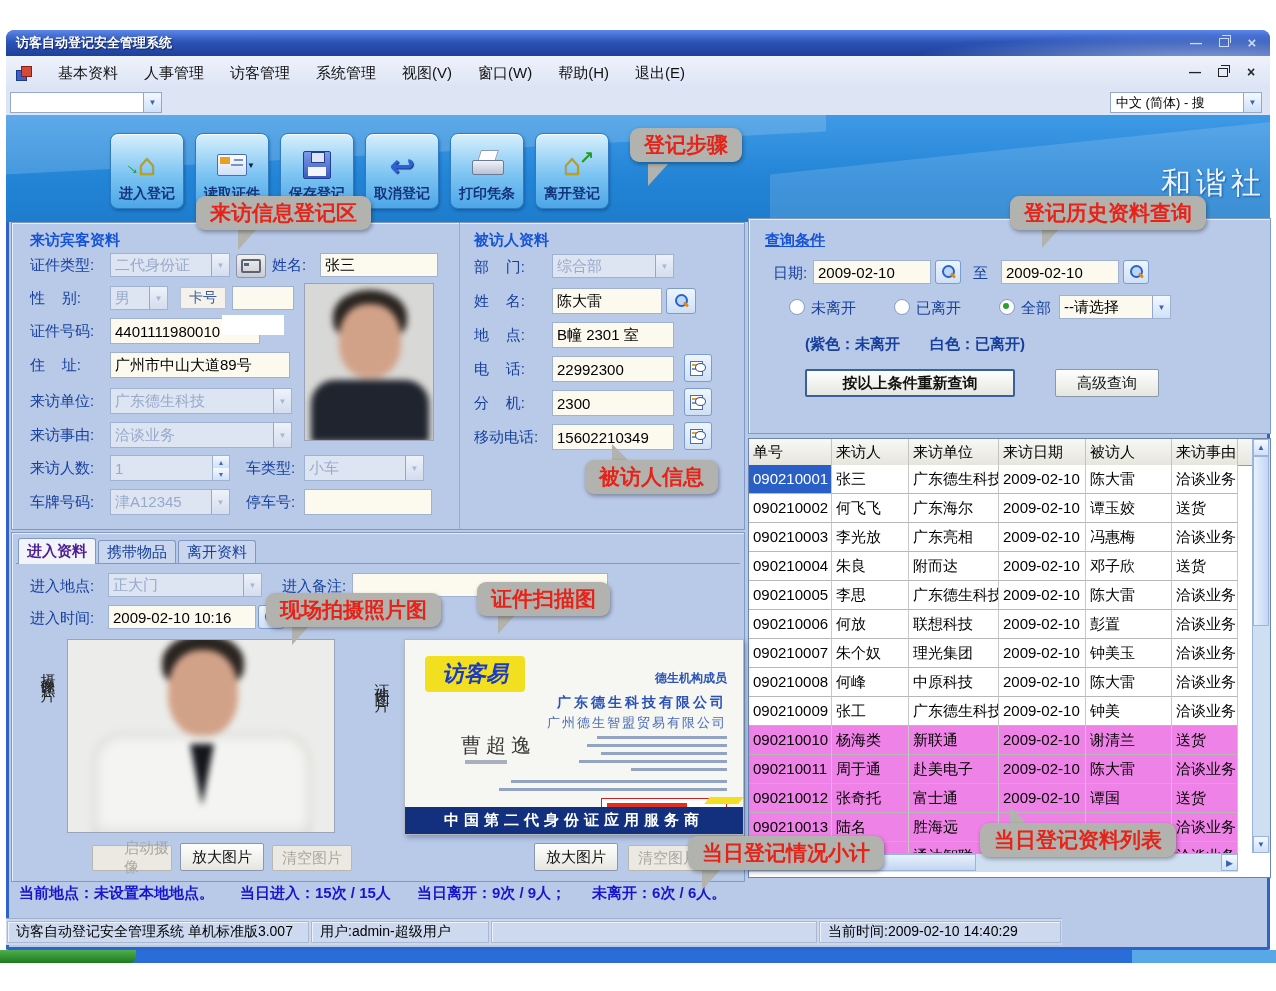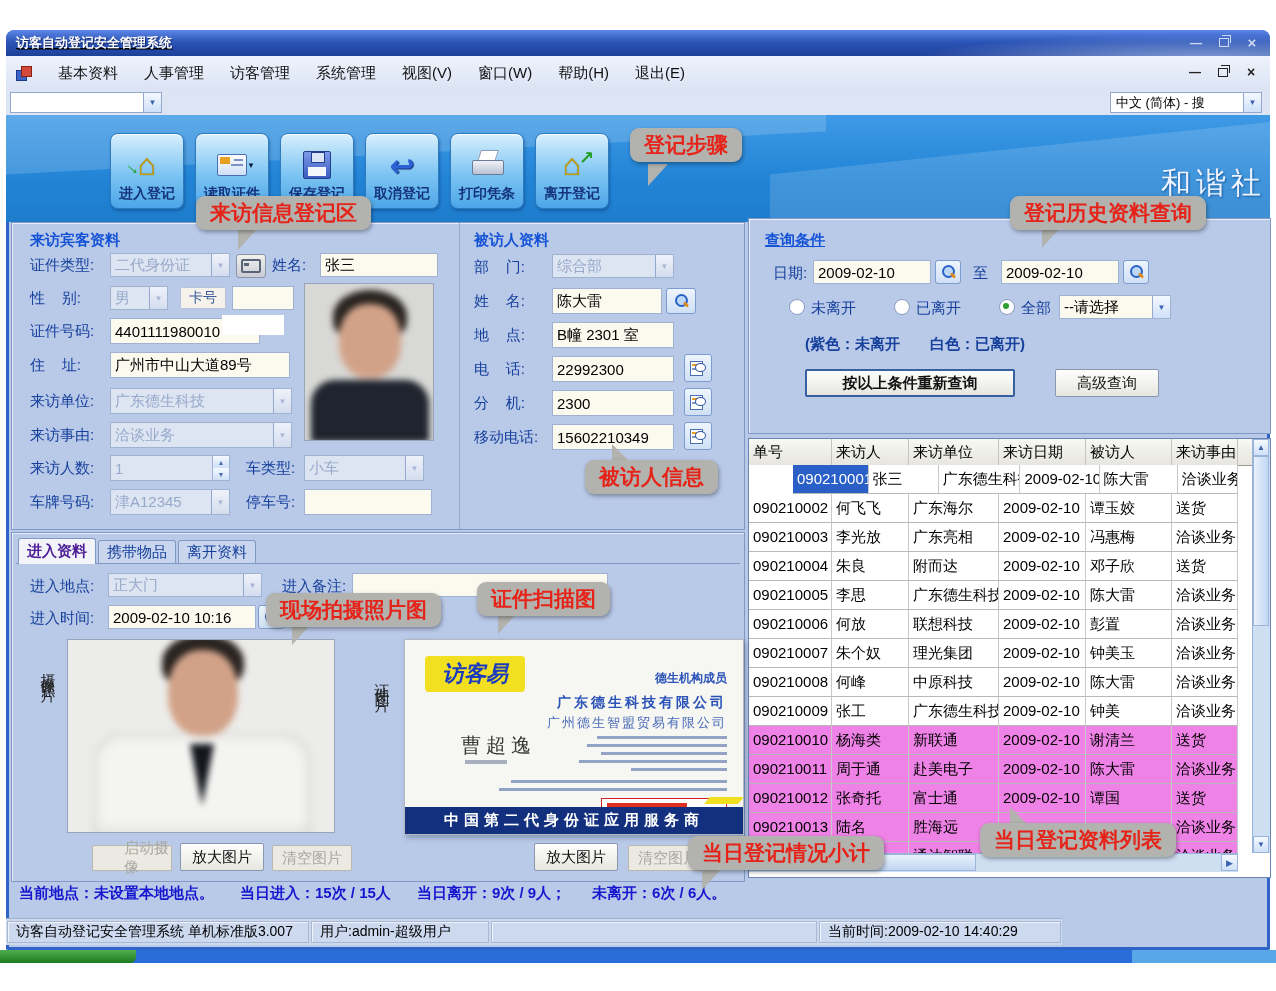--- a/index.html
+++ b/index.html
@@ -6,21 +6,21 @@
   #screen{position:relative;width:1276px;height:991px;background:#fff;overflow:hidden;
           font-family:"Liberation Sans","DejaVu Sans",sans-serif;color:#000;}
   .abs{position:absolute;}
 
   
   #appwin{position:absolute;left:6px;top:30px;width:1264px;height:920px;
           border:3px solid #2f63c8;border-top:none;border-radius:9px 9px 2px 2px;
           background:#b9c9e8;box-sizing:border-box;}
   #titlebar{position:absolute;left:-3px;top:0;width:1264px;height:26px;border-radius:8px 8px 0 0;
             background:linear-gradient(180deg,#5d87e8 0%,#2c55b8 45%,#1d3f98 100%);
-            display:flex;align-items:center;overflow:hidden;text-decoration:underline;}
+            display:flex;align-items:center;overflow:hidden;}
   #titlebar .swoosh{position:absolute;right:0;top:0;width:420px;height:26px;
             background:radial-gradient(ellipse at 85% 120%,rgba(200,220,255,.65),rgba(200,220,255,0) 60%);}
   .title-text{color:#fff;font-size:13px;font-weight:bold;padding-left:10px;text-shadow:1px 1px 1px #10225c;}
   .winbtns{position:absolute;right:6px;top:3px;display:flex;gap:4px;}
   .wbtn{width:24px;height:19px;display:flex;align-items:center;justify-content:center;
         color:#cdd9f5;font-size:12px;font-weight:bold;border-radius:3px;}
   .ico-restore{display:inline-block;width:8px;height:7px;border:1px solid currentColor;position:relative;}
   .ico-restore:before{content:"";position:absolute;left:2px;top:-4px;width:8px;height:7px;border:1px solid currentColor;border-bottom:none;border-left:none;}
 
   #menubar{position:absolute;left:-3px;top:26px;width:1264px;height:34px;background:linear-gradient(180deg,#eef2fb,#dbe3f4);
@@ -108,21 +108,21 @@
 
   
   #vtable{position:absolute;left:739px;top:408px;width:523px;height:440px;background:#fff;border:1px solid #6a84b4;box-sizing:border-box;}
   .thead{display:flex;height:26px;background:linear-gradient(180deg,#f8f8f4,#e6e6de);border-bottom:1px solid #9a9a90;}
   .thcell{font-size:15px;line-height:26px;padding:0 4px;border-right:1px solid #c4c4ba;box-sizing:border-box;white-space:nowrap;overflow:hidden;}
   .tbody{position:absolute;left:0;top:26px;width:489px;height:388px;overflow:hidden;}
   .trow{display:flex;height:29px;background:#fff;}
   .trow.pink{background:#ee82e6;}
   .tcell{font-size:15px;line-height:28px;padding:0 4px;border-right:1px solid #c8c8c8;border-bottom:1px solid #b8b8b8;
          box-sizing:border-box;white-space:nowrap;overflow:hidden;}
-  .tcell.sel{background:#2a5fc8;color:#fff;margin-left:44px;}
+  .tcell.sel{background:#2a5fc8;color:#fff;}
   .vscroll{position:absolute;right:0;top:0;width:17px;height:414px;background:#cfdff2;border-left:1px solid #9ab4dc;}
   .sbtn{position:absolute;left:0;width:16px;height:17px;background:linear-gradient(180deg,#f4f9ff,#cfe0f8);
         border:1px solid #9ab4dc;box-sizing:border-box;display:flex;align-items:center;justify-content:center;font-size:8px;color:#3a62b0;}
   .vthumb{position:absolute;left:0;top:17px;width:16px;height:170px;background:linear-gradient(90deg,#e8f1fc,#c2d6f2);
           border:1px solid #9ab4dc;box-sizing:border-box;}
   .hscroll{position:absolute;left:0;top:414px;width:489px;height:18px;background:#cfdff2;border-top:1px solid #9ab4dc;}
   .hthumb{position:absolute;left:17px;top:0;width:210px;height:17px;background:linear-gradient(180deg,#e8f1fc,#c2d6f2);border:1px solid #9ab4dc;box-sizing:border-box;}
   .hbtn{position:absolute;top:0;width:17px;height:17px;background:linear-gradient(180deg,#f4f9ff,#cfe0f8);
         border:1px solid #9ab4dc;box-sizing:border-box;display:flex;align-items:center;justify-content:center;font-size:9px;color:#3a62b0;}
 

